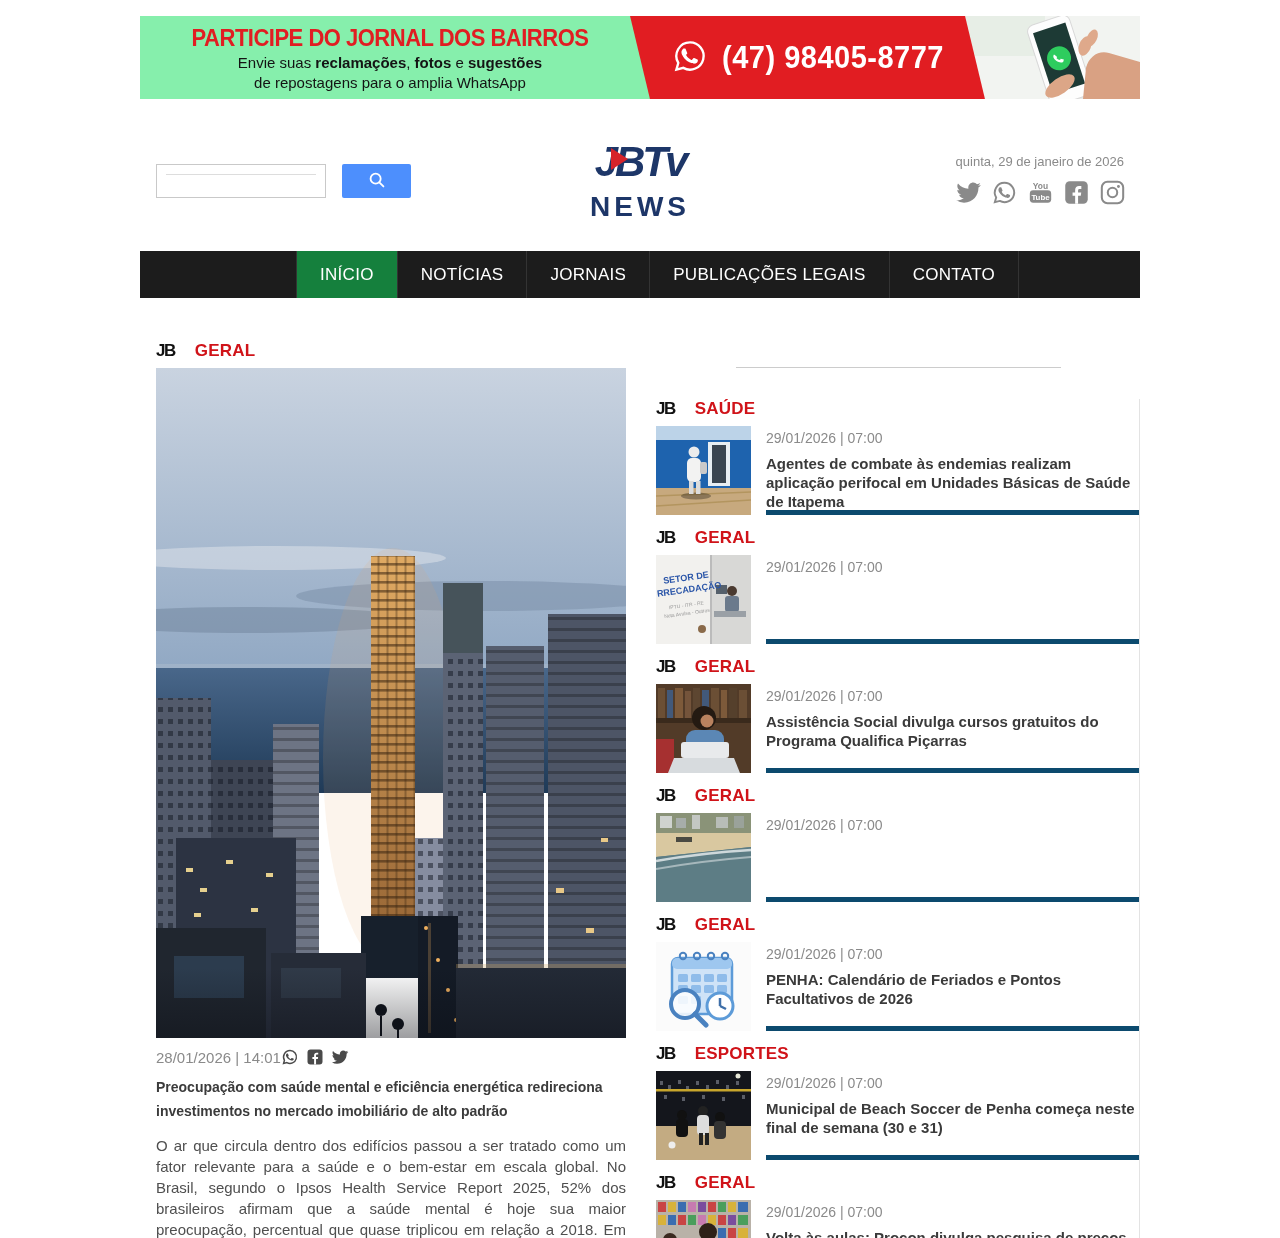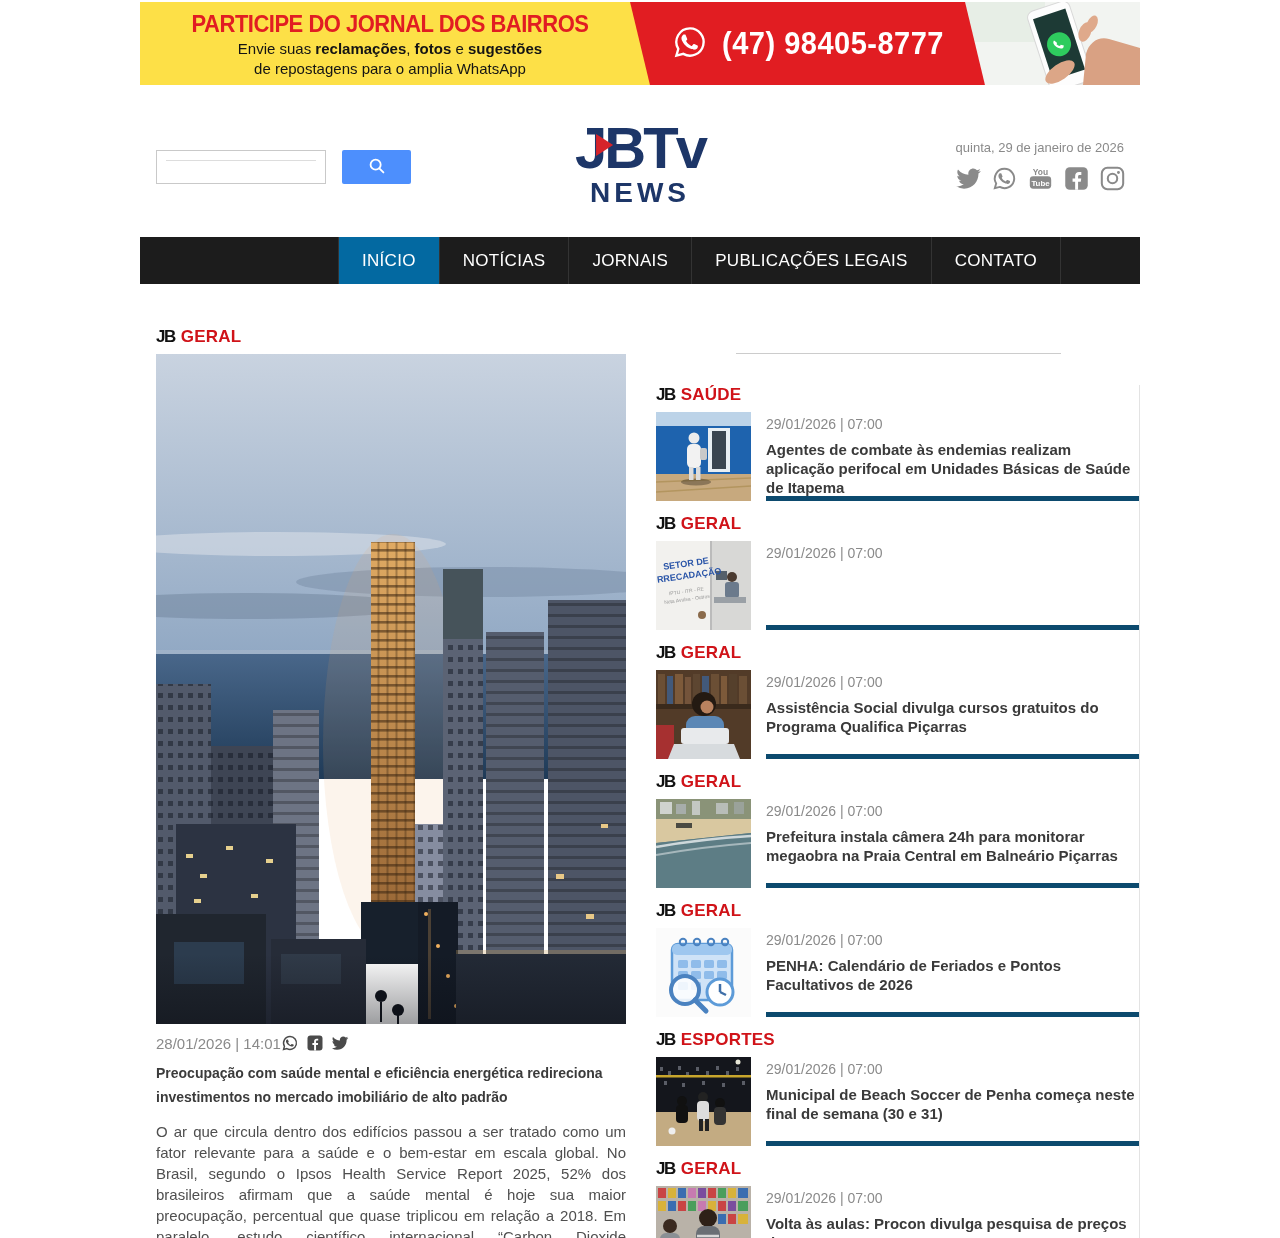--- a/index.html
+++ b/index.html
@@ -1,21 +1,21 @@
 <!DOCTYPE html>
 <html lang="pt"><head>
 <meta charset="utf-8">
 <style>
   * { box-sizing: border-box; margin: 0; padding: 0; }
   html,body { width:1280px; height:1238px; overflow:hidden; background:#fff;
     font-family:"Liberation Sans", sans-serif; }
   .page { width:1000px; margin:0 auto; position:relative; }
 
   
-  .banner { position:relative; margin-top:2px; height:83px; background:#fde047; overflow:hidden; }
+  .banner { position:relative; margin-top:16px; height:83px; background:#86efac; overflow:hidden; }
   .banner-text { position:absolute; left:0; top:0; width:500px; height:100%;
     display:flex; flex-direction:column; align-items:center; justify-content:center; z-index:2; }
   .banner-title { color:#e11d22; font-weight:bold; font-size:22px; letter-spacing:-0.5px;
     transform:scaleY(1.12); }
   .banner-sub { font-size:15px; color:#141414; margin-top:3px; }
   .banner-sub b { font-weight:bold; }
   .banner-photo { position:absolute; right:0; top:0; width:175px; height:100%; z-index:1; }
   .banner-red { position:absolute; left:500px; top:0; width:335px; height:100%;
     background:#e11d22; transform:skewX(13.5deg); z-index:3; }
   .banner-red-inner { transform:skewX(-13.5deg); height:100%; display:flex;
@@ -27,45 +27,45 @@
   .header { position:relative; height:152px; }
   .search-box { position:absolute; left:16px; top:65px; width:170px; height:34px;
     border:1px solid #c9c9c9; background:#fff; }
   .search-inner-line { position:absolute; left:9px; right:9px; top:9px; border-top:1px solid #ddd; }
   .search-input { position:absolute; inset:0; border:none; outline:none; width:100%; height:100%;
     background:transparent; padding:0 8px; font-size:14px; }
   .search-btn { position:absolute; left:202px; top:65px; width:69px; height:34px;
     background:#4d8ffd; border:none; border-radius:2px; cursor:pointer;
     display:flex; align-items:center; justify-content:center; }
   .logo { position:absolute; left:50%; top:34px; transform:translateX(-50%); text-align:center; }
-  .logo-main { position:relative; font-size:58px; line-height:58px; font-weight:bold;
-    letter-spacing:-3px; color:#1d3668; }
+  .logo-main { position:relative; font-size:42px; line-height:58px; font-weight:bold;
+    font-style:italic; letter-spacing:-3px; color:#1d3668; }
   .logo-triangle { position:absolute; left:21px; top:15px; width:0; height:0;
     border-left:17px solid #d6232a; border-top:11px solid transparent; border-bottom:11px solid transparent; }
   .logo-sub { font-size:28px; font-weight:bold; letter-spacing:4px; color:#1d3668; margin-top:0px; }
   .header-date { position:absolute; right:16px; top:55px; font-size:13px; color:#8a8a8a;margin-left:36px; }
   .socials { position:absolute; right:14px; top:80px; display:flex; gap:9px; color:#8a8a8a; }
   .socials a { color:#8a8a8a; display:block; width:27px; height:27px; }
   .socials svg { display:block; width:27px; height:27px; }
 
   
   .nav { height:47px; background:#1c1c1c; display:flex; padding-left:156px; }
   .nav-item { color:#fff; font-size:17px; line-height:47px; padding:0 23px;
     border-left:1px solid #333; text-decoration:none; letter-spacing:0.3px; }
   .nav-item:last-child { border-right:1px solid #333; }
-  .nav-item.active { background:#0369a1;margin-left:42px; }
+  .nav-item.active { background:#15803d; }
 
   
   .main { display:flex; margin-top:43px; }
   .col-left { width:470px; margin-left:16px; }
   .col-right { width:484px; margin-left:30px; }
 
   .cat-header { font-size:17px; font-weight:bold; margin-bottom:7px; white-space:nowrap; }
   .cat-brand { color:#111; letter-spacing:-1.5px; }
-  .cat-label { color:#d01319; margin-left:6px; letter-spacing:0.2px; }
+  .cat-label { color:#d01319; margin-left:20px; letter-spacing:0.2px; }
 
   .hero-img { display:block; width:470px; height:670px; }
   .hero-meta { display:flex; align-items:center; margin-top:10px; }
   .hero-date { font-size:15px; color:#8a8a8a; }
   .share { display:flex; gap:7px; color:#4a4a4a; }
   .share a { color:#4a4a4a; width:18px; height:18px; display:block; }
   .share svg { display:block; width:18px; height:18px; }
   .article-title { font-size:14px; line-height:24px; font-weight:bold; color:#3b3b3b;
     margin-top:9px; }
   .article-body { margin-top:12px; font-size:15px; line-height:21px; color:#4f4f4f;
@@ -434,21 +434,20 @@
                 <rect x="78" y="3" width="10" height="12" fill="#9aa29a"></rect>
                 <path d="M0,20 L95,20 L95,34 L0,44 Z" fill="#d9c8a0"></path>
                 <rect x="20" y="24" width="16" height="5" fill="#4a4a42"></rect>
                 <path d="M0,44 L95,34 L95,89 L0,89 Z" fill="#5d7d85"></path>
                 <path d="M0,48 Q45,40 95,37" stroke="rgba(255,255,255,0.7)" stroke-width="2.5" fill="none"></path>
                 <path d="M0,56 Q45,48 95,44" stroke="rgba(255,255,255,0.45)" stroke-width="2" fill="none"></path>
               </svg>
             </a>
             <div class="news-text">
               <div class="news-date">29/01/2026 | 07:00</div>
-              <a href="#" class="news-title">Prefeitura instala câmera 24h para monitorar megaobra na Praia Central em Balneário Piçarras</a>
             </div>
           </div>
         </div>
 
         <div class="news-item">
           <div class="cat-header">
             <span class="cat-brand">JB</span><span class="cat-label">GERAL</span>
           </div>
           <div class="news-row">
             <a href="#" class="thumb">

